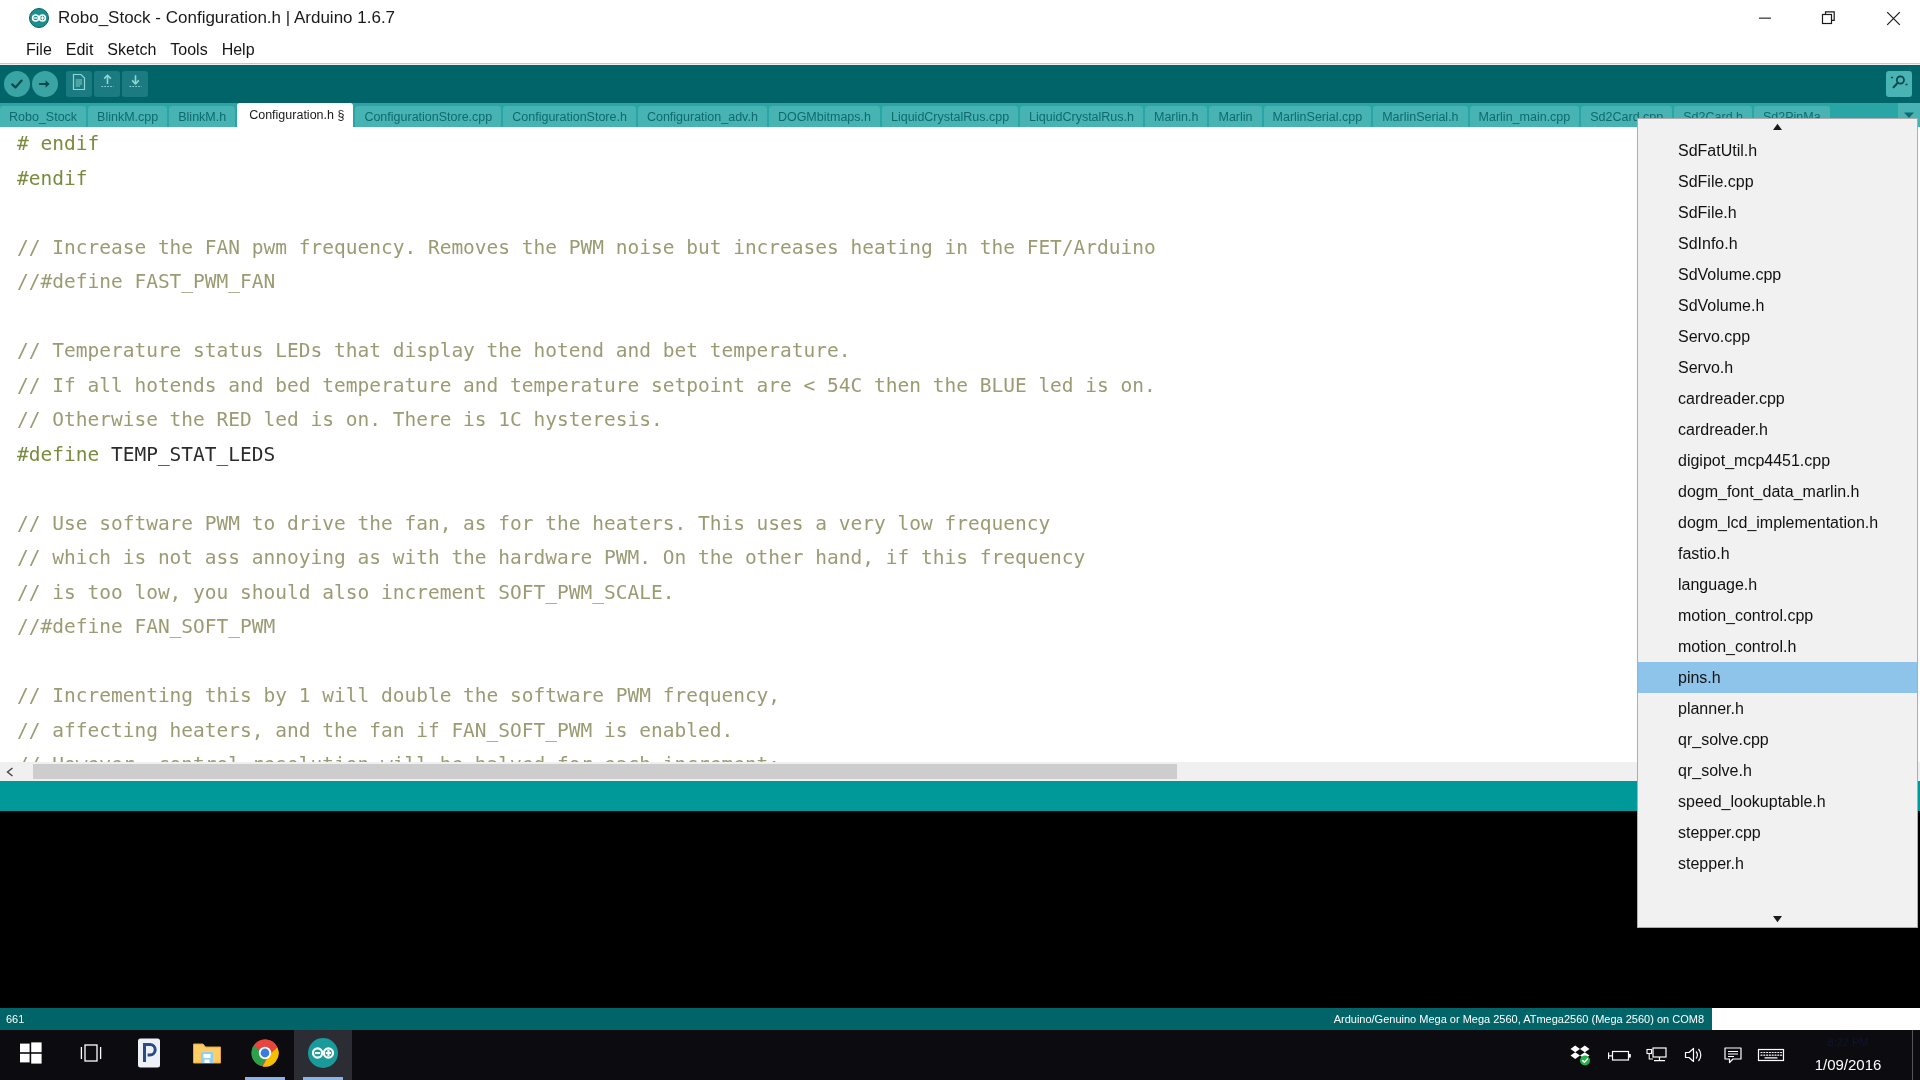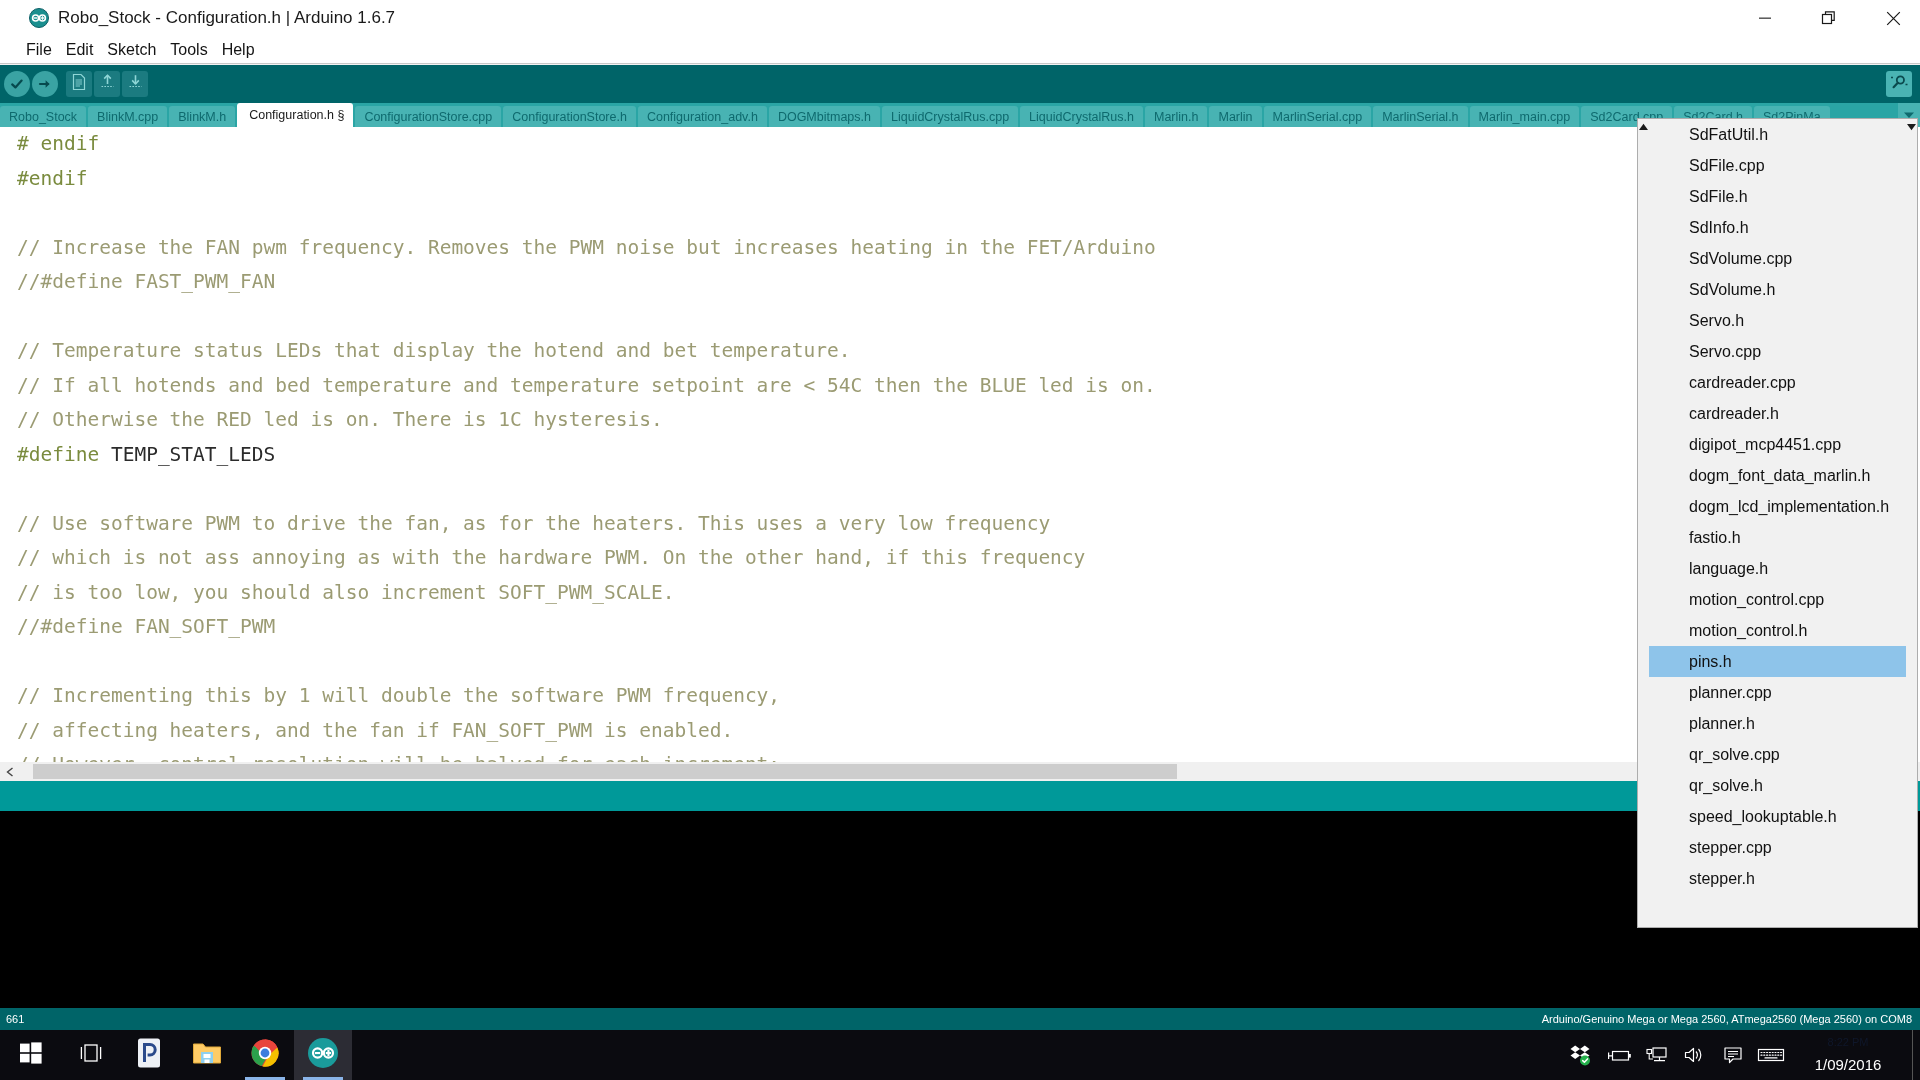--- a/index.html
+++ b/index.html
@@ -110,32 +110,32 @@
   
   .console-strip {
     position: absolute; left: 0; top: 781px; width: 1920px; height: 30px;
     background: #009999;
   }
   .console {
     position: absolute; left: 0; top: 811px; width: 1920px; height: 197px;
     background: #000000;
   }
   .statusbar {
-    position: absolute; left: 0; top: 1008px; width: 1920px; height: 22px;
+    position: absolute; left: 0; top: 1008px; width: 1712px; height: 22px;
     background: #006468; color: #ffffff; font-size: 11px;
     display: flex; align-items: center;
   }
   .status-line { margin-left: 6px; }
   .status-board { position: absolute; right: 8px; font-size: 11px; white-space: nowrap; }
 
   
   .dropdown {
     position: absolute; left: 1637px; top: 118px; width: 281px; height: 810px;
     background: #f1f1f1; border: 1px solid #adadad;
-    display: flex; flex-direction: row;
+    display: flex; flex-direction: column;
   }
   .dd-arrow {
     height: 16px; display: flex; align-items: center; justify-content: center;
     color: #1a1a1a; font-size: 9px; flex: 0 0 auto;
   }
   .dd-list { flex: 1 1 auto; overflow: hidden; }
   .dd-item {
     height: 31px; display: flex; align-items: center; padding-left: 40px;
     font-size: 16px; color: #111111; white-space: nowrap;
   }
@@ -377,24 +377,24 @@
         <div class="dd-item">
           <span>SdInfo.h</span>
         </div>
         <div class="dd-item">
           <span>SdVolume.cpp</span>
         </div>
         <div class="dd-item">
           <span>SdVolume.h</span>
         </div>
         <div class="dd-item">
+          <span>Servo.cpp</span>
+        </div>
+        <div class="dd-item">
           <span>Servo.h</span>
-        </div>
-        <div class="dd-item">
-          <span>Servo.cpp</span>
         </div>
         <div class="dd-item">
           <span>cardreader.cpp</span>
         </div>
         <div class="dd-item">
           <span>cardreader.h</span>
         </div>
         <div class="dd-item">
           <span>digipot_mcp4451.cpp</span>
         </div>
@@ -411,23 +411,20 @@
           <span>language.h</span>
         </div>
         <div class="dd-item">
           <span>motion_control.cpp</span>
         </div>
         <div class="dd-item">
           <span>motion_control.h</span>
         </div>
         <div class="dd-item selected">
           <span>pins.h</span>
-        </div>
-        <div class="dd-item">
-          <span>planner.cpp</span>
         </div>
         <div class="dd-item">
           <span>planner.h</span>
         </div>
         <div class="dd-item">
           <span>qr_solve.cpp</span>
         </div>
         <div class="dd-item">
           <span>qr_solve.h</span>
         </div>

